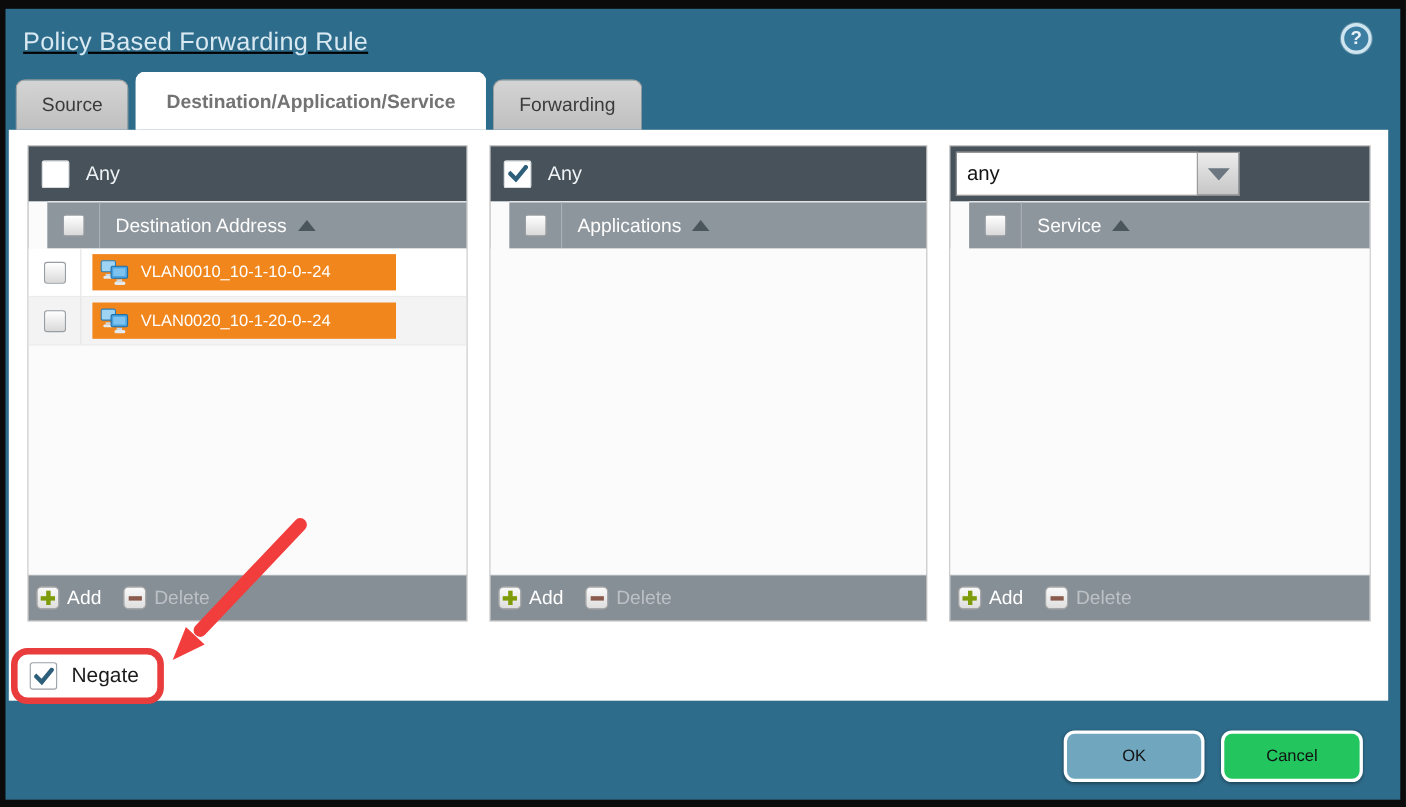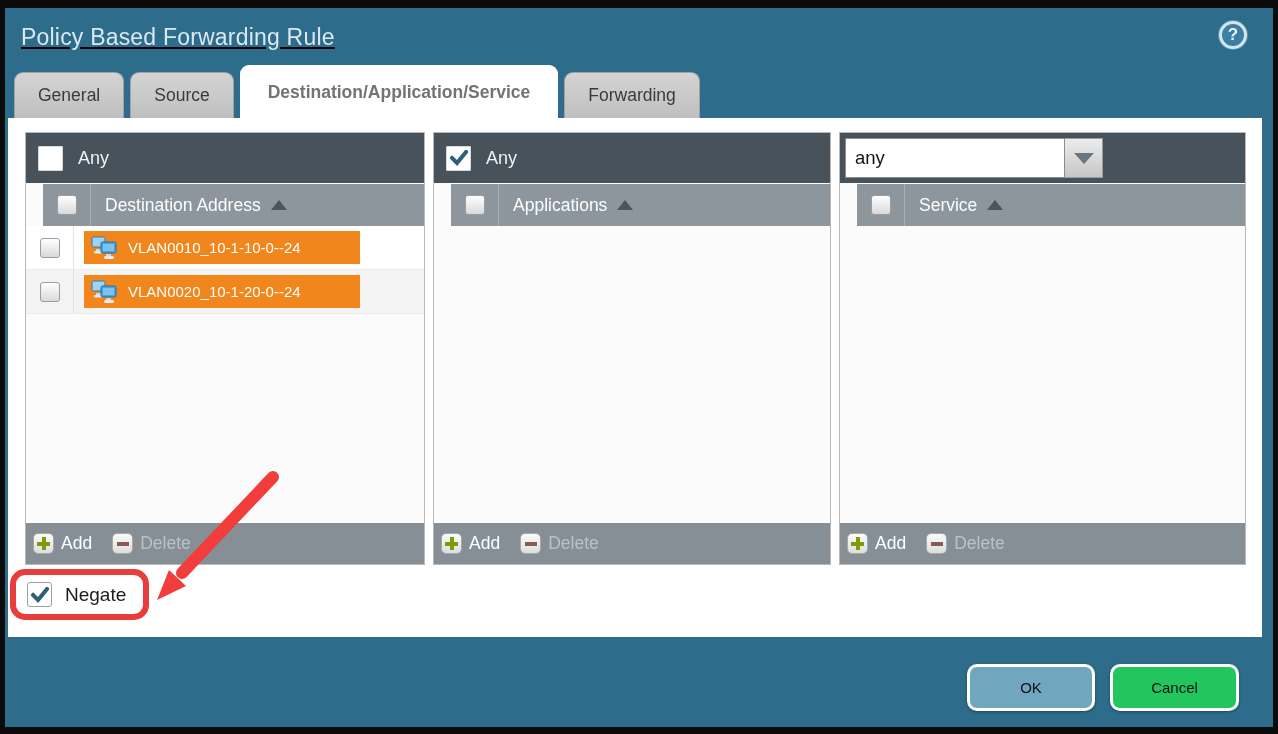--- a/index.html
+++ b/index.html
@@ -18,21 +18,21 @@
   
   .tabs { display:flex; align-items:flex-end; padding-left:9px; gap:6px; height:52px; }
   .tab { background:linear-gradient(#d4d4d4,#bfbfbf); border:1px solid #a2a2a2; border-bottom:none;
          border-radius:9px 9px 0 0; padding:0 23px; height:46px; display:flex; align-items:center;
          font-size:17.5px; color:#3b3b3b; cursor:pointer; white-space:nowrap; }
   .tab.active { background:#ffffff; border-color:#fff; height:53px; padding:12px 27px; color:#737373;font-weight:bold; }
 
   
   .content { position:absolute; top:110px; left:3px; width:1254px; height:519px; background:#ffffff;
              padding:14px 16px 0 17px; }
-  .cols { display:flex; gap:8px; height:433px; }
+  .cols { display:flex; gap:20px; height:433px; }
   .col { border:1px solid #b9b9b9; display:flex; flex-direction:column; background:#fbfbfb; }
   .col-dest { flex:0 0 400px; } .col-apps { flex:0 0 398px; } .col-svc { flex:1 1 auto; }
 
   .anybar { height:50px; background:#47525A; display:flex; align-items:center; padding-left:12px; gap:15px; flex:0 0 auto; }
   .anybar .lbl { color:#eef2f4; font-size:18px; }
   .cb-big { width:25px; height:25px; background:#ffffff; border-radius:2px; display:flex; align-items:center;
             justify-content:center; cursor:pointer; box-shadow:inset 0 0 0 1px #d7dbde; }
   .cb-small { width:20px; height:20px; background:linear-gradient(#ffffff,#d9d9d9); border:1px solid #979da2;
               border-radius:3px; cursor:pointer; box-shadow:inset 0 1px 0 #fff; }
   .cb-check { width:18px; height:16px; }
@@ -68,21 +68,21 @@
   .svc-top { height:50px; background:#47525A; display:flex; align-items:center; padding:0 0 0 5px; flex:0 0 auto; }
   .ddl { display:flex; height:40px; cursor:pointer; }
   .ddl-val { width:220px; background:#ffffff; border:1px solid #8c8c8c; font-size:18.5px; color:#141414;
              display:flex; align-items:center; padding-left:9px; }
   .ddl-btn { width:38px; background:linear-gradient(#ececec,#c6c6c6); border:1px solid #9a9a9a; border-left:none;
              display:flex; align-items:center; justify-content:center; }
   .tri-down { width:0; height:0; border-left:10px solid transparent; border-right:10px solid transparent;
               border-top:11px solid #6b7680; }
 
   
-  .negate-wrap { position:absolute; left:2px; top:451px; border:6px solid #E93C3C; border-radius:15px;
+  .negate-wrap { position:absolute; left:2px; top:471px; border:6px solid #E93C3C; border-radius:15px;
                  padding:7px 17px 7px 11px; display:flex; align-items:center; gap:13px; background:#fff; z-index:4; }
   .negate-wrap .nlbl { font-size:19px; color:#1c1c1c; }
   .cb-neg { width:25px; height:25px; background:#fff; border:1px solid #9aa0a5; border-radius:3px;
             display:flex; align-items:center; justify-content:center; cursor:pointer; }
 
   .arrow-svg { position:absolute; left:0; top:0; width:1254px; height:519px; pointer-events:none; z-index:5; }
 
   
   .actions { position:absolute; left:0; right:0; bottom:0; top:629px; display:flex; justify-content:flex-end;
              align-items:flex-start; gap:15px; padding:27px 34px 0 0; }
@@ -96,21 +96,20 @@
 <body>
 
 <div class="dialog">
 
   <div class="title-bar">
     <h1>Policy Based Forwarding Rule</h1>
     <div class="help">?</div>
   </div>
 
   <div class="tabs">
-    <div class="tab">General</div>
     <div class="tab">Source</div>
     <div class="tab active">Destination/Application/Service</div>
     <div class="tab">Forwarding</div>
   </div>
 
   <div class="content">
 
     <div class="cols">
 
       <div class="col col-dest">

